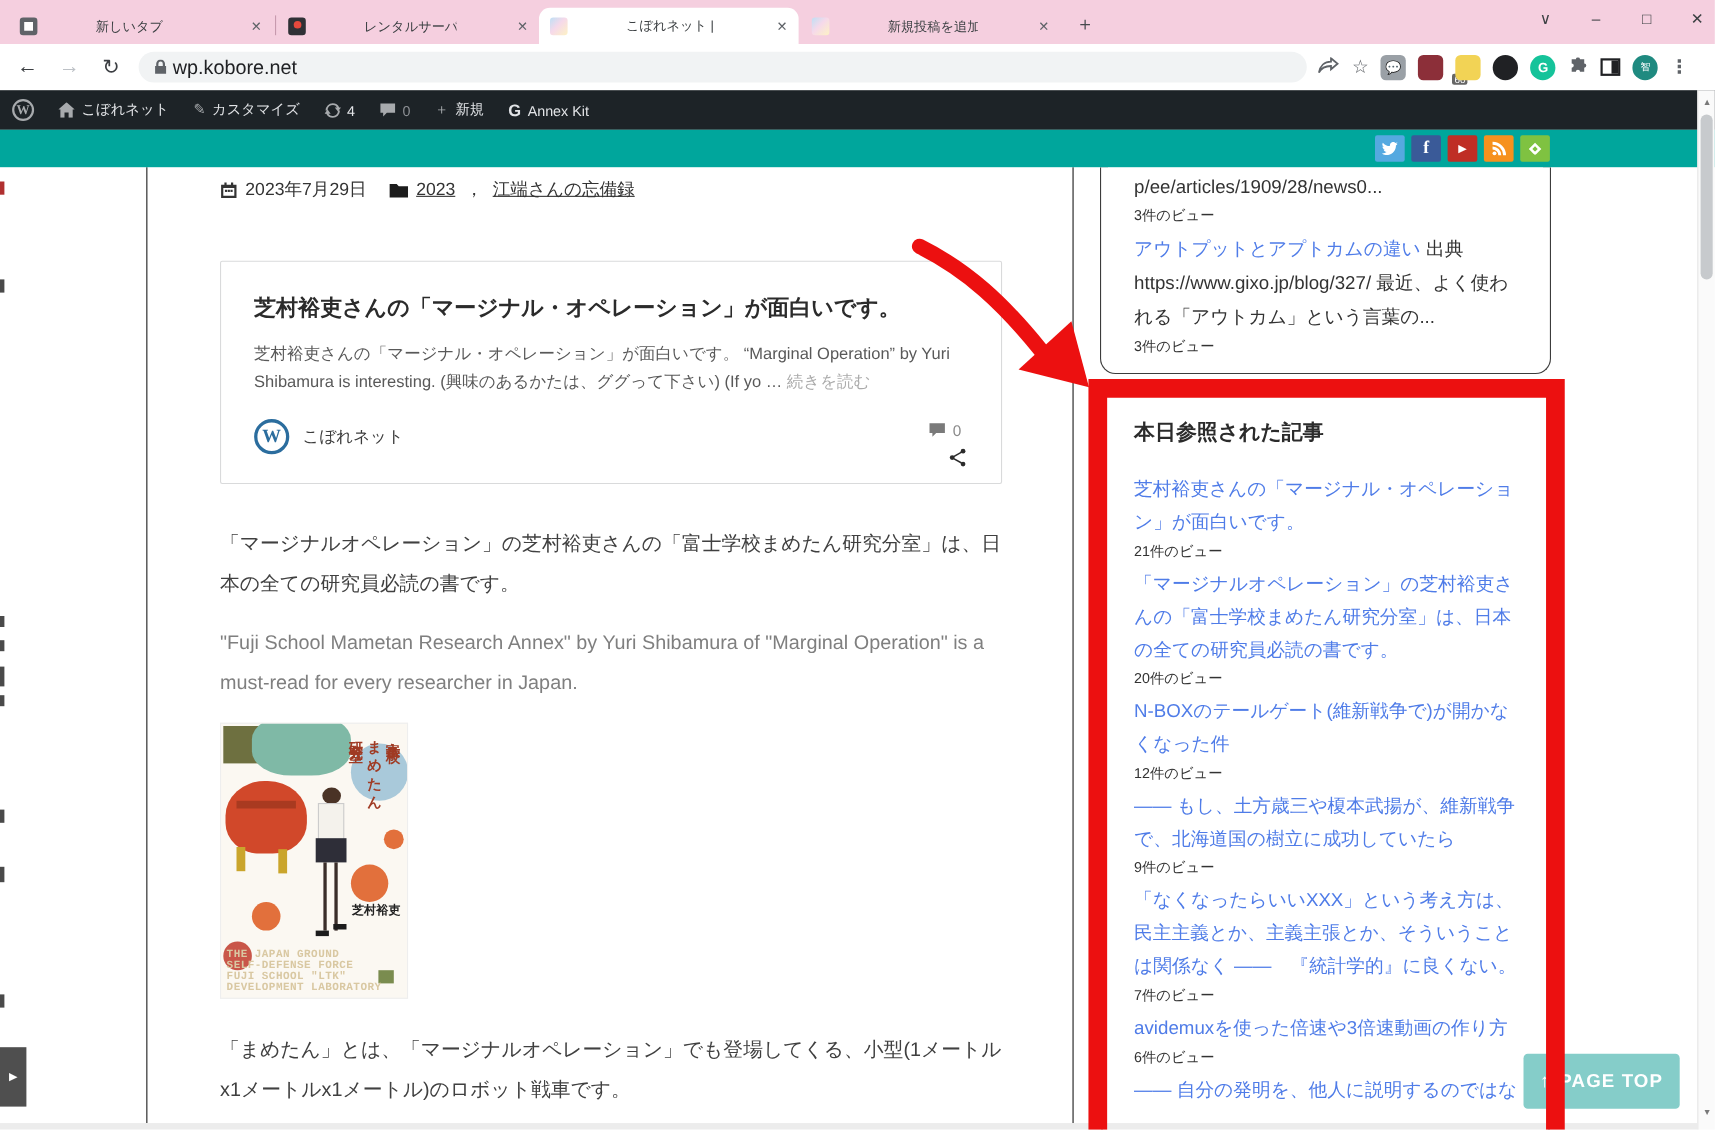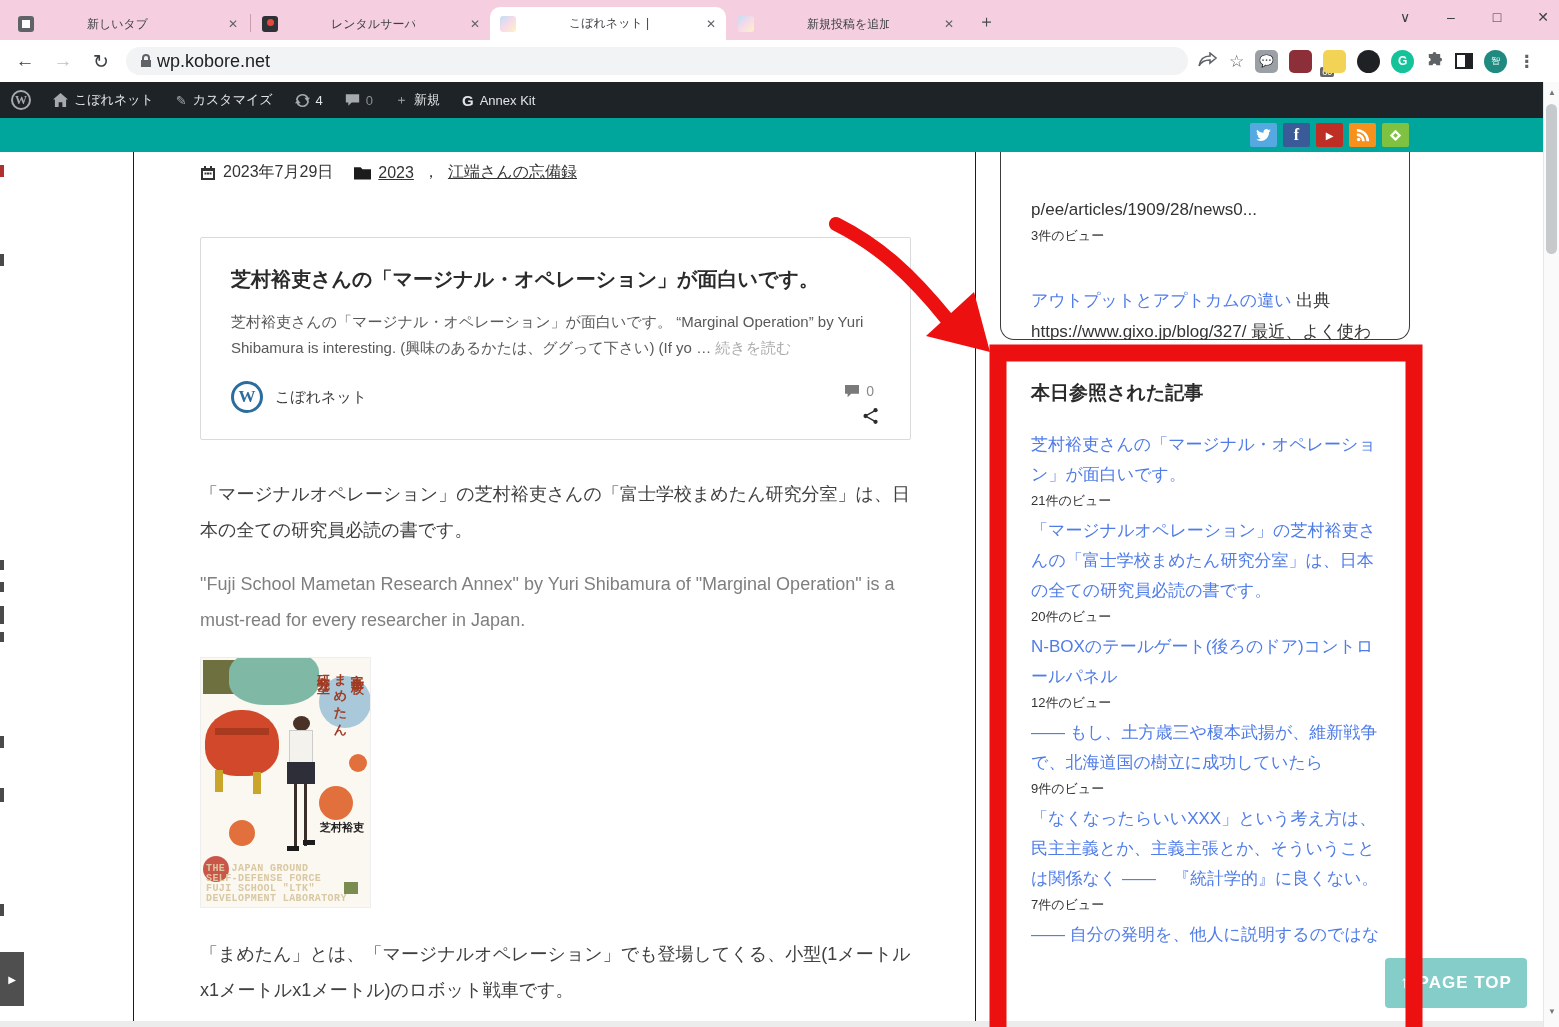--- a/index.html
+++ b/index.html
@@ -86,21 +86,21 @@
   .bk-title { right:4px; top:6px; writing-mode:vertical-rl; font-size:13px; font-weight:bold; color:#a03b24; line-height:17px; white-space:pre-line; letter-spacing:2px; }
   .bk-author { right:6px; top:162px; font-size:11px; font-weight:bold; color:#222; }
   .bk-cap { left:5px; top:206px; font-size:10px; font-weight:bold; color:#d9c8a2; line-height:10px; letter-spacing:0.4px; white-space:nowrap;font-family:Liberation Mono, monospace; }
   .bk-dot { left:2px; top:198px; width:26px; height:26px; border-radius:50%; background:#c0392b; opacity:0.85; }
   .bk-bot { right:12px; top:224px; width:14px; height:12px; background:#7a8c4f; }
 
   
   .sbox { left:1000px; width:410px; background:#fff; z-index:2; }
   .sbox1 { top:152px; height:188px; border-left:1px solid #3c3c3c; border-right:1px solid #3c3c3c; border-bottom:1px solid #3c3c3c; border-radius:0 0 14px 14px; padding:2px 28px 0 30px; }
   .sbox2 { top:355px; height:680px; border:1px solid #3c3c3c; border-radius:14px; padding:24px 28px 0 30px; }
-  .s-text { font-size:17px; line-height:31px; color:#333;margin-top:40px; }
+  .s-text { font-size:17px; line-height:31px; color:#333; }
   .s-views { font-size:13px; color:#333; margin:2px 0 6px; line-height:18px; }
   .s-link { color:#4f7ce8; }
   .s-head { font-size:19px; font-weight:bold; color:#2b2b2b; margin-bottom:24px; }
   .s-item a { display:block; font-size:17px; line-height:30px; color:#4f7ce8; text-decoration:none; }
 
   
   .pagetop { left:1385px; top:958px; width:142px; height:50px; background:#85cdc9; border-radius:4px; color:#fff; font-weight:bold; font-size:17px; letter-spacing:1px; display:flex; align-items:center; justify-content:center; gap:8px; z-index:40; }
 
   
   .vsb { left:1543px; top:82px; width:16px; height:945px; background:#fafafa; border-left:1px solid #e6e6e6; z-index:30; }
@@ -333,30 +333,34 @@
 
   <div class="s-item">
     <a href="#">芝村裕吏さんの「マージナル・オペレーション」が面白いです。</a>
     <div class="s-views">21件のビュー</div>
   </div>
   <div class="s-item">
     <a href="#">「マージナルオペレーション」の芝村裕吏さんの「富士学校まめたん研究分室」は、日本の全ての研究員必読の書です。</a>
     <div class="s-views">20件のビュー</div>
   </div>
   <div class="s-item">
-    <a href="#">N-BOXのテールゲート(後ろのドア)コントロールパネル</a>
+    <a href="#">N-BOXのテールゲート(維新戦争で)が開かなくなった件</a>
     <div class="s-views">12件のビュー</div>
   </div>
   <div class="s-item">
     <a href="#">―― もし、土方歳三や榎本武揚が、維新戦争で、北海道国の樹立に成功していたら</a>
     <div class="s-views">9件のビュー</div>
   </div>
   <div class="s-item">
     <a href="#">「なくなったらいいXXX」という考え方は、民主主義とか、主義主張とか、そういうことは関係なく ――　『統計学的』に良くない。</a>
     <div class="s-views">7件のビュー</div>
+  </div>
+  <div class="s-item">
+    <a href="#">avidemuxを使った倍速や3倍速動画の作り方</a>
+    <div class="s-views">6件のビュー</div>
   </div>
   <div class="s-item">
     <a href="#">―― 自分の発明を、他人に説明するのではな</a>
   </div>
 </div>
 
 <div class="abs pagetop">
   <span>↑</span>
   <span>PAGE TOP</span>
 </div>

